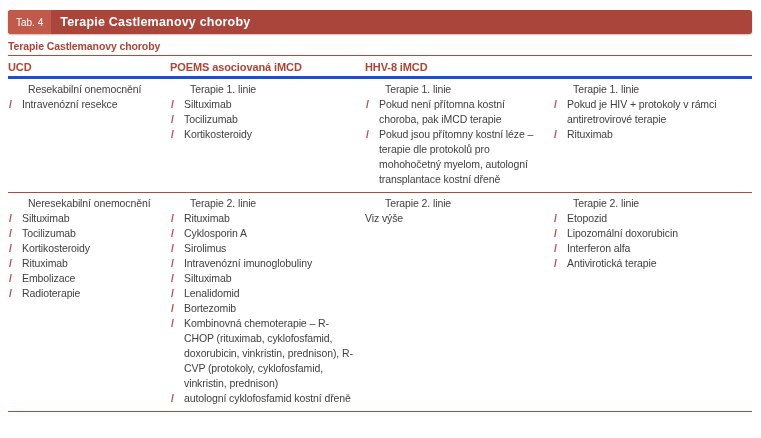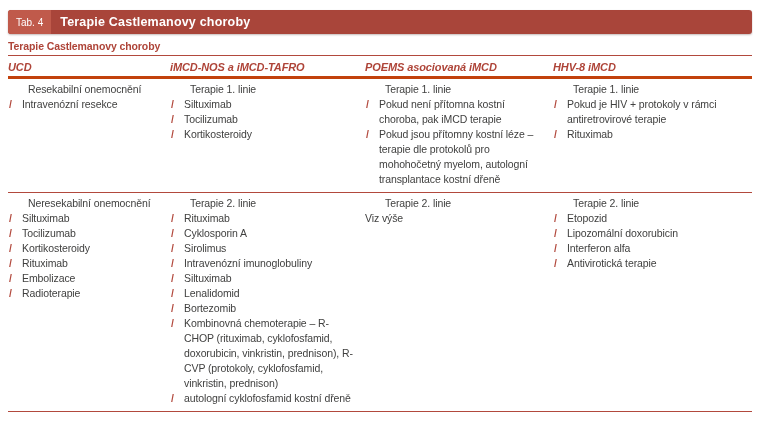--- a/index.html
+++ b/index.html
@@ -48,21 +48,21 @@
     font-size: 10.5px;
     letter-spacing: -0.1px;
     padding: 6px 0 3px 0;
     border-bottom: 1px solid #b2493d;
   }
   .grid {
     display: grid;
     grid-template-columns: 162px 195px 188px 1fr;
     width: 744px;
   }
-  .head-row { border-bottom: 3px solid #c2410c; font-style: italic; }
+  .head-row { border-bottom: 3px solid #1d4ed8; }
   .col-header {
     color: #ae4438;
     font-weight: bold;
     font-size: 11px;
     letter-spacing: -0.1px;
     padding: 5px 6px 3px 0;
   }
   .body-row {
     border-bottom: 1.5px solid #b2493d;
     padding: 3px 0 5px 0;
@@ -100,21 +100,20 @@
 
   <div class="title-bar">
     <span class="tab-badge">Tab. 4</span>
     <span class="title-text">Terapie Castlemanovy choroby</span>
   </div>
 
   <div class="subtitle">Terapie Castlemanovy choroby</div>
 
   <div class="grid head-row">
     <div class="col-header">UCD</div>
-    <div class="col-header">iMCD-NOS a iMCD-TAFRO</div>
     <div class="col-header">POEMS asociovaná iMCD</div>
     <div class="col-header">HHV-8 iMCD</div>
   </div>
 
   <div class="grid body-row">
     <div class="cell">
       <div class="cell-header">Resekabilní onemocnění</div>
 
       <div class="cell-items">
           <div class="bullet-item">

